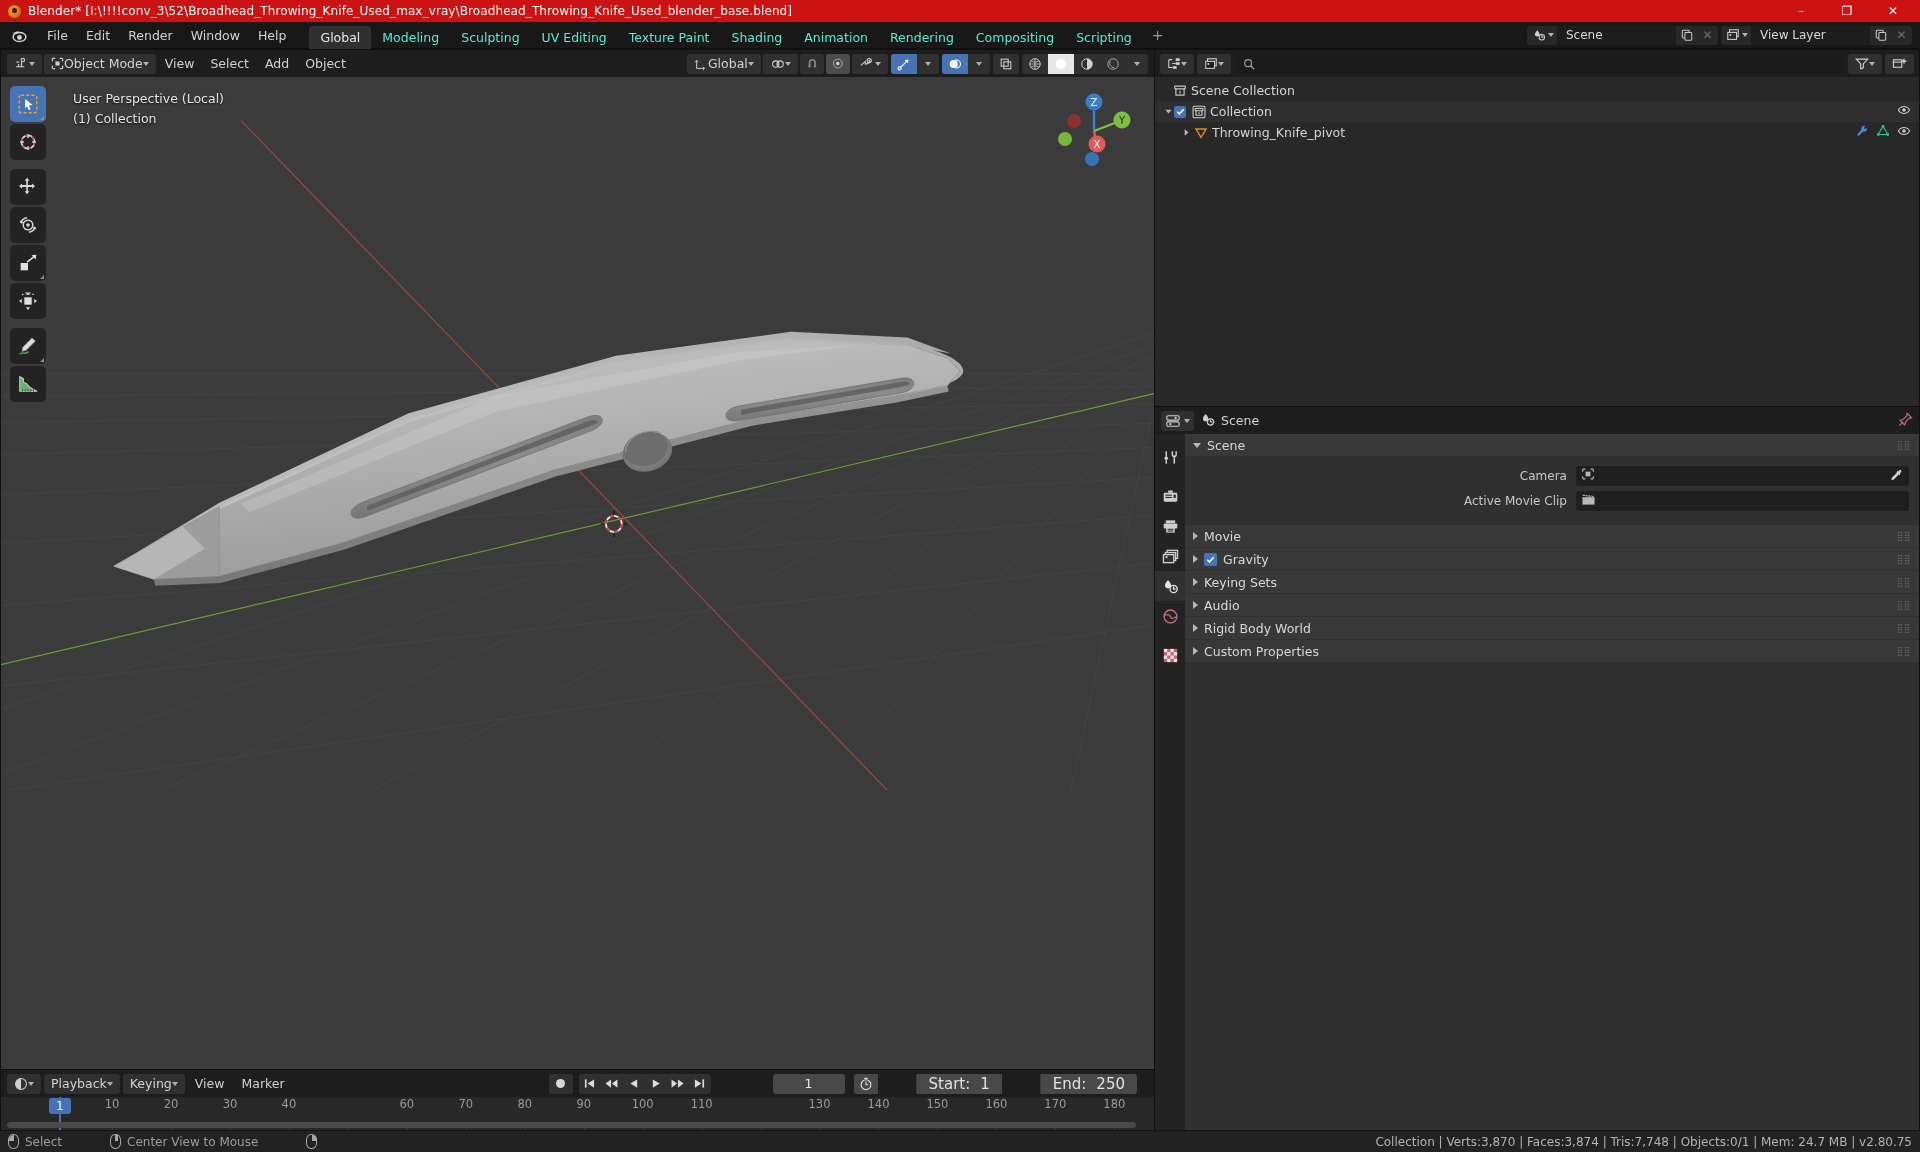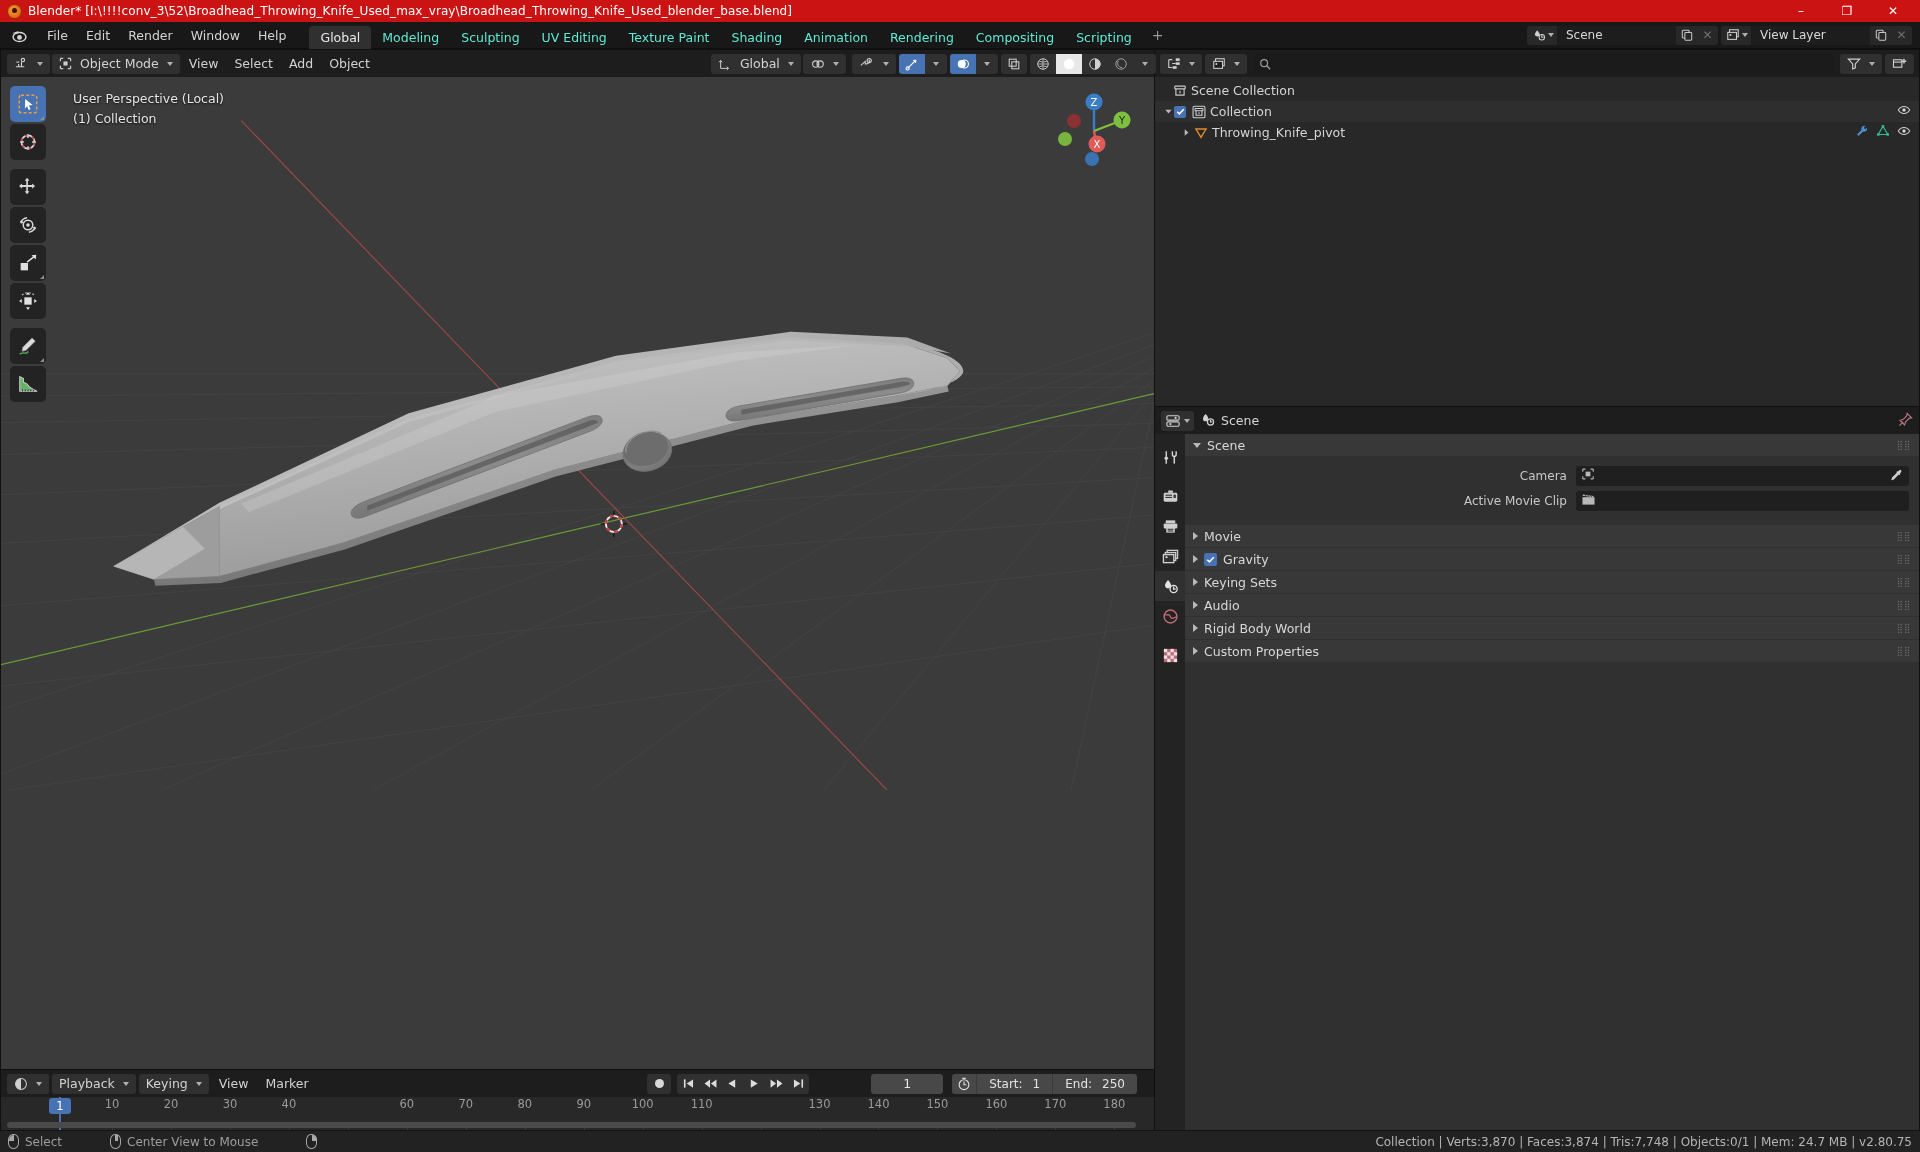--- a/index.html
+++ b/index.html
@@ -86,21 +86,21 @@
   .right-col{flex:0 0 766px;display:flex;flex-direction:column;min-width:0;padding:1px 1px 0 1px;}
 
   
   .viewport-area{flex:1 1 auto;display:flex;flex-direction:column;min-height:0;position:relative;}
   .vp-header{
     height:27px;background:#1d1d1d;display:flex;align-items:center;gap:2px;
     padding:0 6px;flex:0 0 27px;position:relative;z-index:5;
   }
   .btn{
     height:20px;background:#303030;border-radius:3px;display:flex;align-items:center;
-    padding:0 7px;gap:8px;color:#d2d2d2;font-size:12.5px;white-space:nowrap;
+    padding:0 7px;gap:0;color:#d2d2d2;font-size:12.5px;white-space:nowrap;
   }
   .btn.flat{background:transparent;}
   .btn-grp{display:flex;height:20px;background:#303030;border-radius:3px;overflow:hidden;}
   .btn-grp>div{
     display:flex;align-items:center;justify-content:center;padding:0 6px;min-width:22px;
   }
   .btn-grp>div.on{background:#4772b3;}
   .btn-grp>div.sel{background:#e8e8e8;}
   .vp-hdr-right{margin-left:auto;display:flex;align-items:center;gap:3px;}
 
@@ -145,22 +145,22 @@
   .tl-rec i{width:9px;height:9px;border-radius:50%;background:#d8d8d8;display:block;}
   .tl-pgrp{display:flex;height:20px;background:#303030;border-radius:3px;overflow:hidden;}
   .tl-pgrp>div{width:22px;display:flex;align-items:center;justify-content:center;}
   .frame-field{
     height:20px;background:#484848;border-radius:3px;min-width:72px;display:flex;
     align-items:center;justify-content:center;font-size:12.5px;color:#e6e6e6;
   }
   .se-grp{display:flex;height:20px;border-radius:3px;overflow:hidden;margin-left:6px;}
   .se-grp .clock{background:#484848;width:24px;display:flex;align-items:center;justify-content:center;}
   .se-grp .fld{
-    background:#484848;padding:0 12px;display:flex;align-items:center;gap:10px;font-size:12px;
-    color:#e2e2e2;border-left:1px solid #3a3a3a;
+    background:#484848;padding:0 12px;display:flex;align-items:center;gap:10px;font-size:15px;
+    color:#e2e2e2;border-left:1px solid #3a3a3a;margin-left:38px;
   }
   .se-grp .fld b{font-weight:normal;color:#e2e2e2;}
   .tl-ruler{
     flex:1 1 auto;position:relative;background:#282828;overflow:hidden;
   }
   .tl-tick{position:absolute;top:0;font-size:11.5px;color:#9a9a9a;transform:translateX(-50%);}
   .tl-tickline{position:absolute;bottom:0;width:1px;height:7px;background:#3a3a3a;}
   .tl-playhead{
     position:absolute;top:0;bottom:0;width:2px;background:#4772b3;
   }

